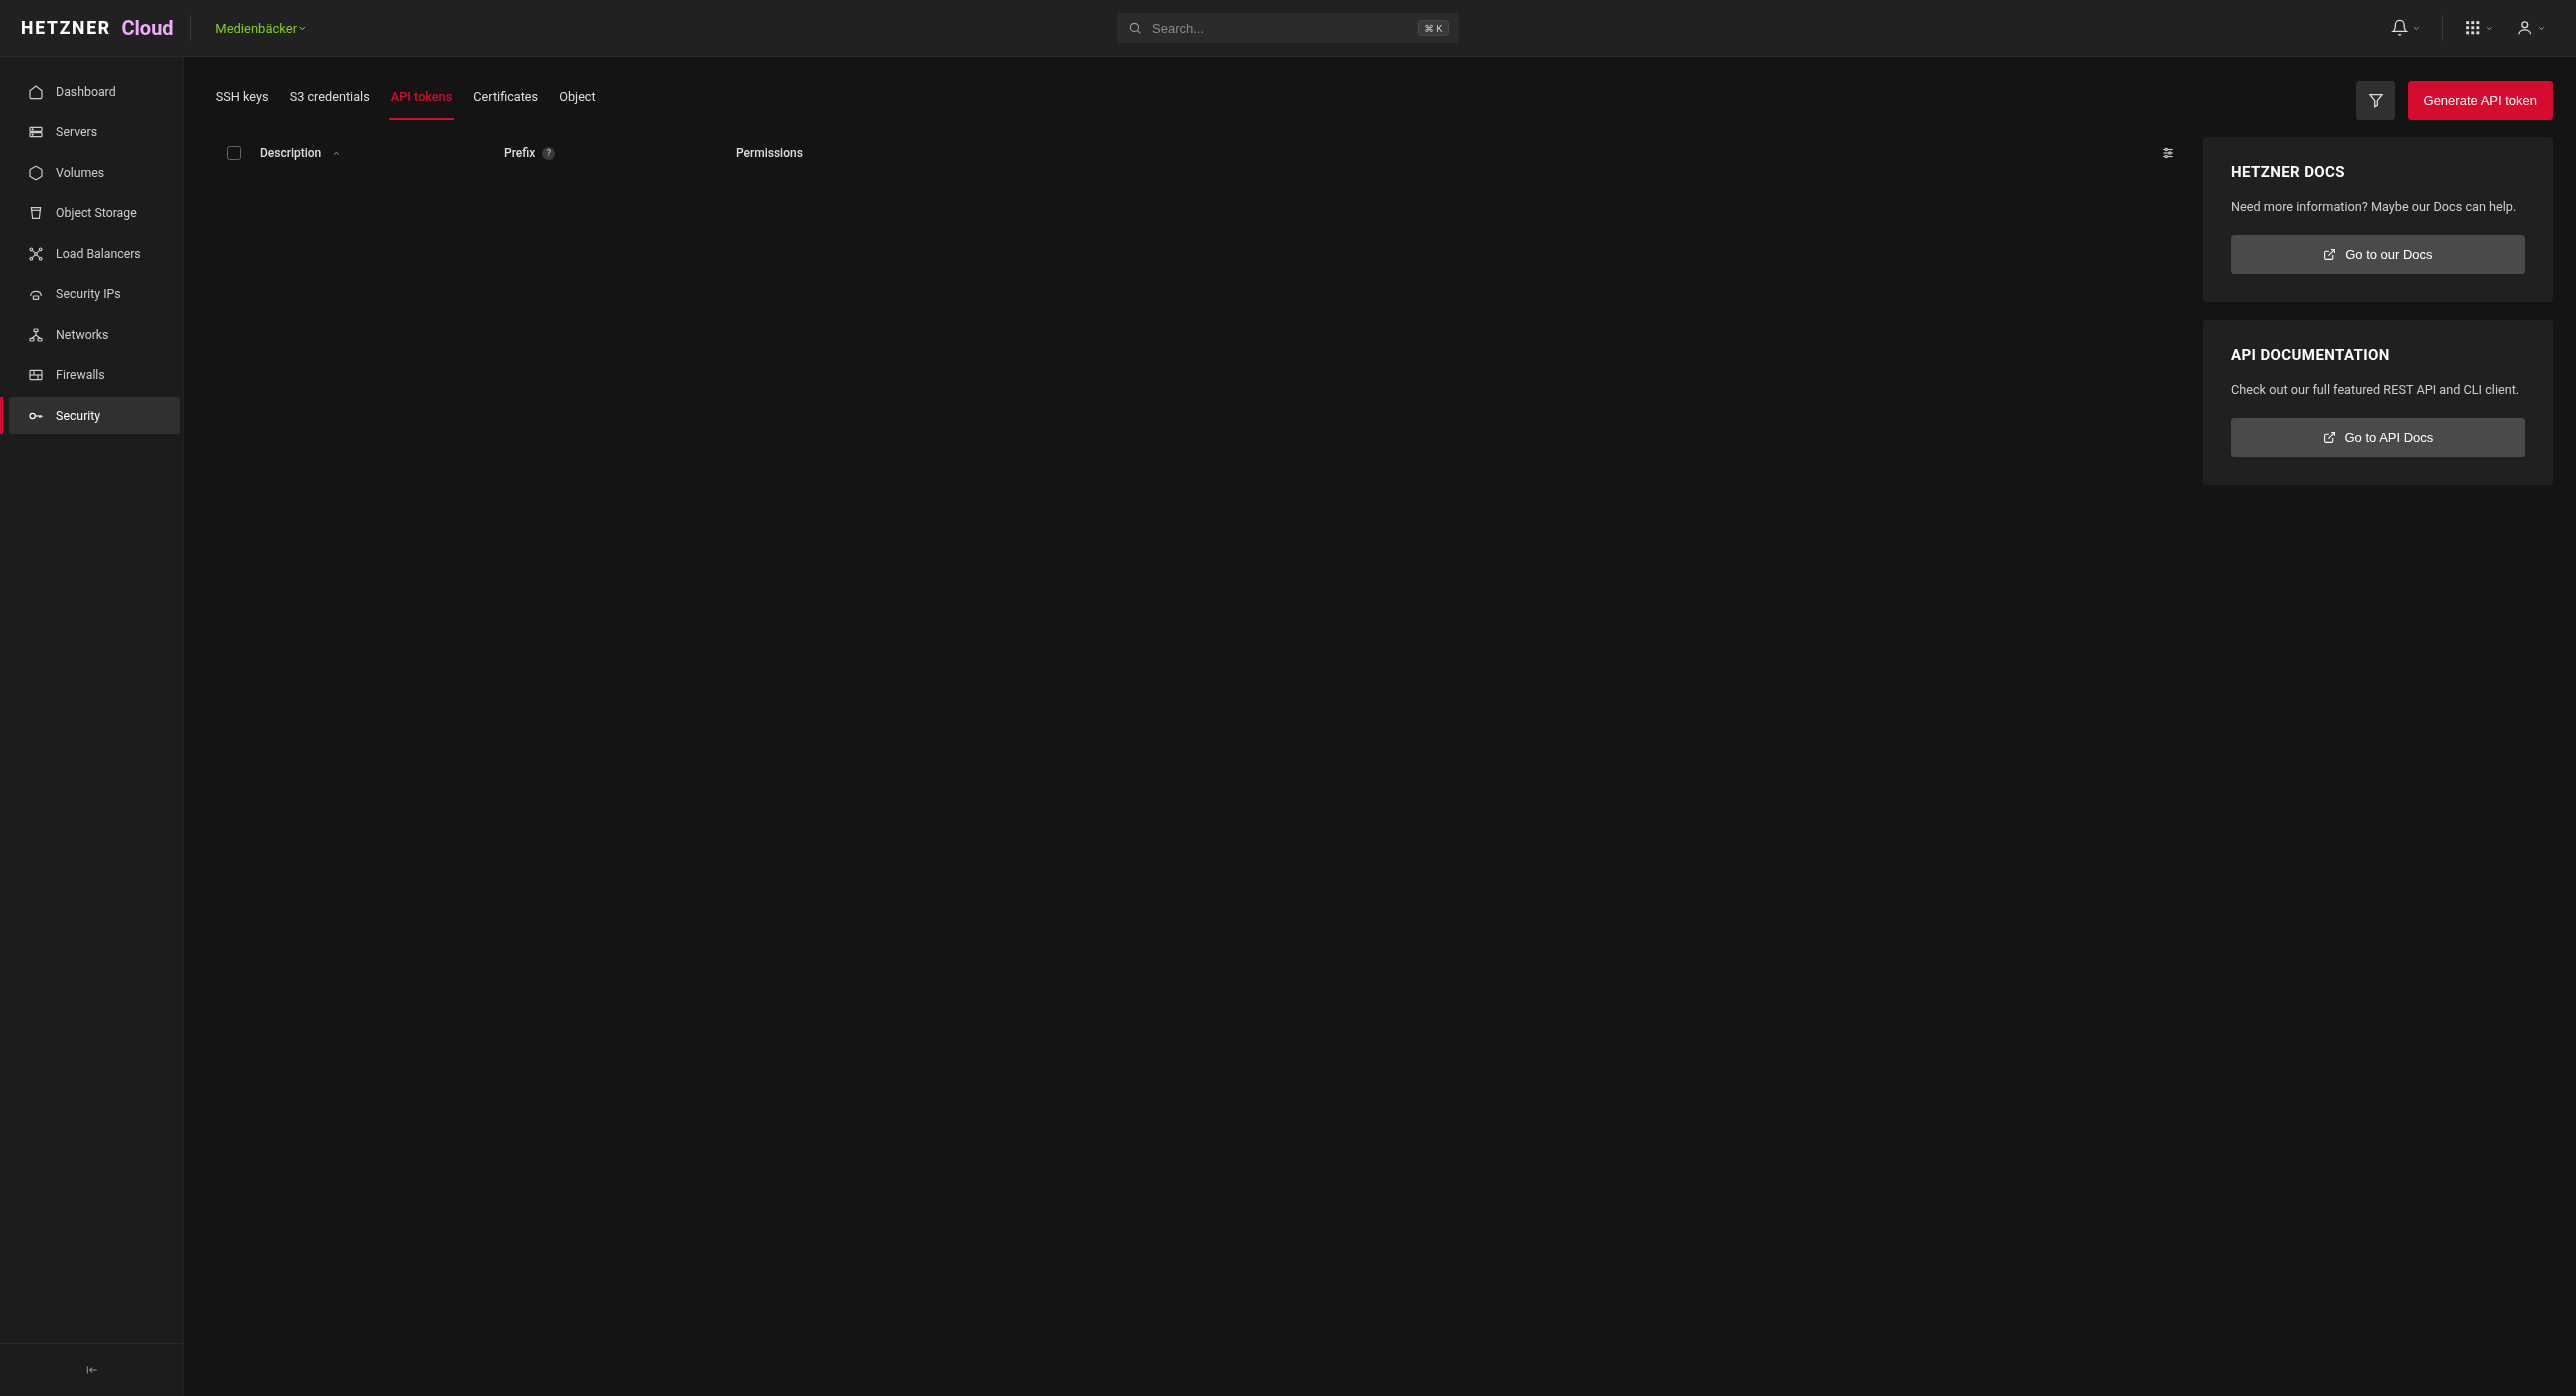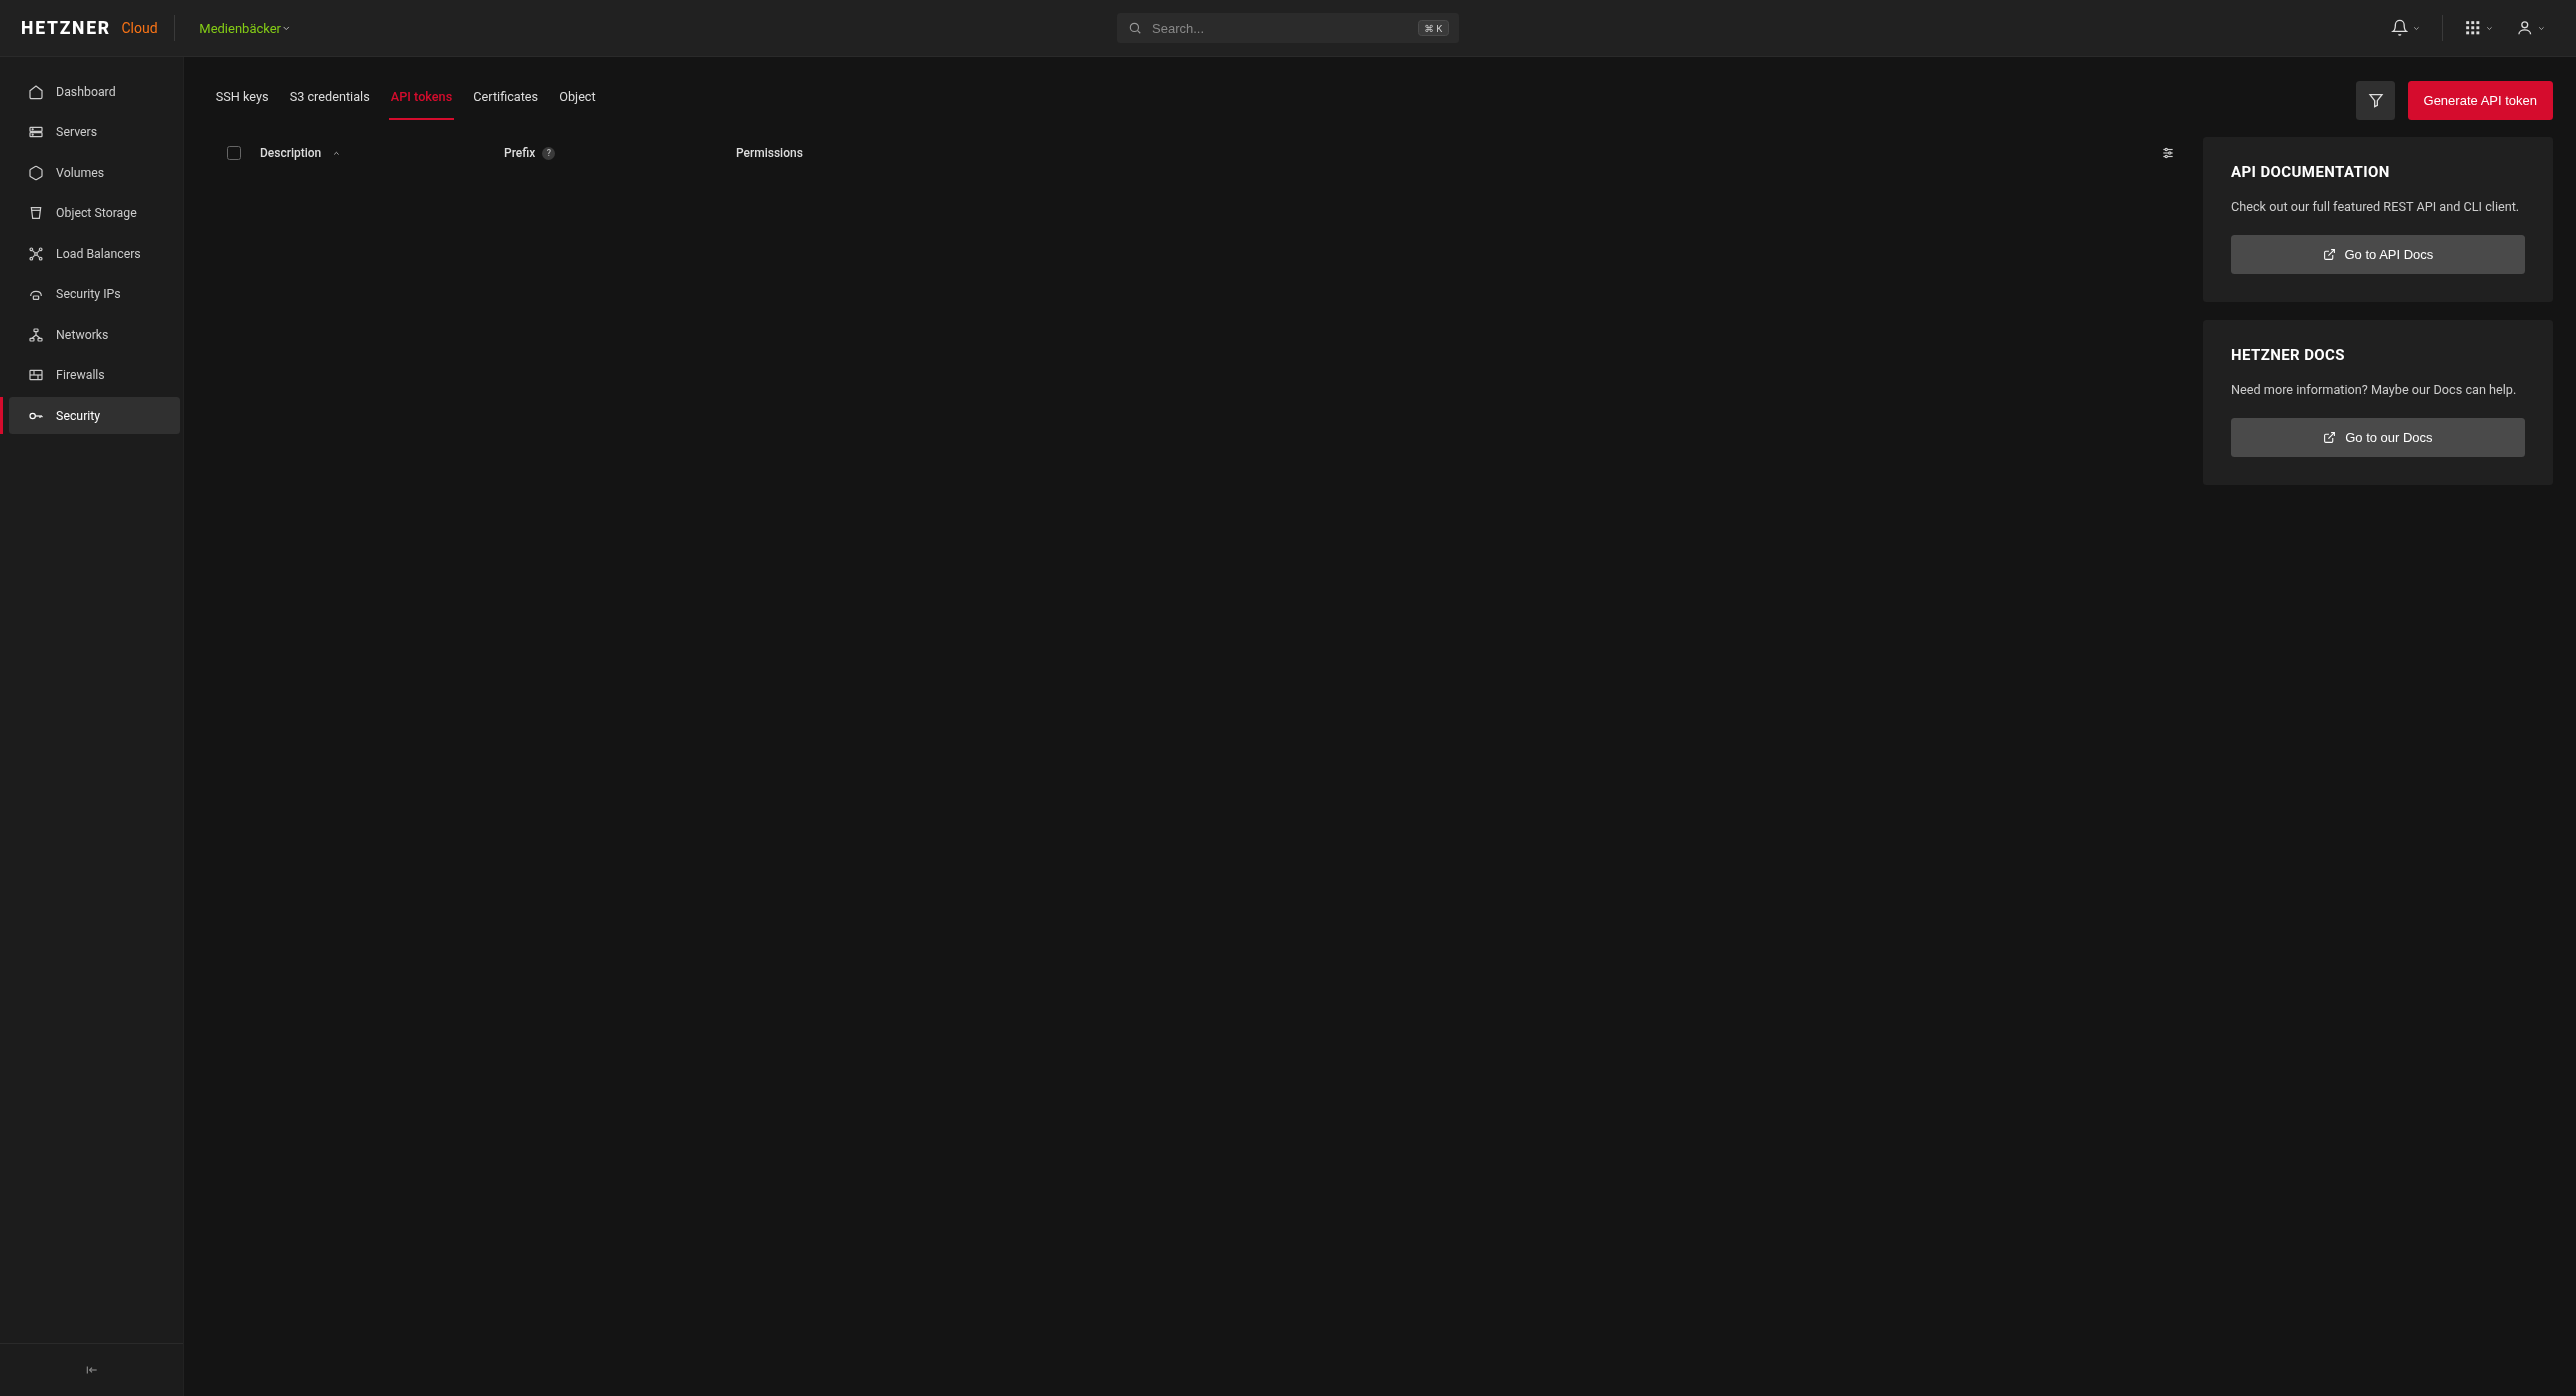--- a/index.html
+++ b/index.html
@@ -14,21 +14,21 @@
   .header {
     height: 57px;
     background: #212121;
     display: flex;
     align-items: center;
     padding: 0 21px;
     border-bottom: 0.9px solid #2a2a2a;
   }
   .logo-group { display:flex; align-items:center; gap:10.5px; }
   .logo-text { font-weight:800; letter-spacing:1.8px; font-size:17.5px; }
-  .logo-sub { font-size:14px; font-weight:400; color:#f97316; }
+  .logo-sub { font-size:20px; font-weight:700; color:#f0abfc; }
   .vsep { width:0.9px; height:26px; background:#3a3a3a; margin:0 16px; }
   .project-selector {
     display:flex; align-items:center; gap:0; cursor:pointer;
     padding:5.3px 8.8px; border-radius:3.5px; color:#84cc16; font-size:13px;
   }
   .search-wrap {
     margin-left:auto; margin-right:auto;
     position:absolute; left:50%; transform:translateX(-50%);
     width:342px;
   }
@@ -397,45 +397,45 @@
                 <circle cx="15" cy="12" r="2" fill="#141414"></circle>
                 <circle cx="9" cy="18" r="2" fill="#141414"></circle>
               </svg>
           </div>
         </div>
 
       </div>
 
       <div class="side-cards">
         <div class="card">
+          <h3>HETZNER DOCS</h3>
+          <p>Need more information? Maybe our Docs can help.</p>
+          <button class="card-btn">
+            <span>
+              <svg width="13" height="13" viewBox="0 0 24 24" fill="none" stroke="#fff" stroke-width="2">
+                  <path d="M18 13v6a2 2 0 0 1-2 2H5a2 2 0 0 1-2-2V8a2 2 0 0 1 2-2h6"></path>
+                  <polyline points="15 3 21 3 21 9"></polyline>
+                  <line x1="10" y1="14" x2="21" y2="3"></line>
+                </svg>
+            </span>
+            <span>Go to our Docs</span>
+          </button>
+        </div>
+
+        <div class="card">
           <h3>API DOCUMENTATION</h3>
           <p>Check out our full featured REST API and CLI client.</p>
           <button class="card-btn">
             <span>
               <svg width="13" height="13" viewBox="0 0 24 24" fill="none" stroke="#fff" stroke-width="2">
                   <path d="M18 13v6a2 2 0 0 1-2 2H5a2 2 0 0 1-2-2V8a2 2 0 0 1 2-2h6"></path>
                   <polyline points="15 3 21 3 21 9"></polyline>
                   <line x1="10" y1="14" x2="21" y2="3"></line>
                 </svg>
             </span>
             <span>Go to API Docs</span>
           </button>
         </div>
-
-        <div class="card">
-          <h3>HETZNER DOCS</h3>
-          <p>Need more information? Maybe our Docs can help.</p>
-          <button class="card-btn">
-            <span>
-              <svg width="13" height="13" viewBox="0 0 24 24" fill="none" stroke="#fff" stroke-width="2">
-                  <path d="M18 13v6a2 2 0 0 1-2 2H5a2 2 0 0 1-2-2V8a2 2 0 0 1 2-2h6"></path>
-                  <polyline points="15 3 21 3 21 9"></polyline>
-                  <line x1="10" y1="14" x2="21" y2="3"></line>
-                </svg>
-            </span>
-            <span>Go to our Docs</span>
-          </button>
-        </div>
       </div>
     </div>
   </div>
 </div>
 
 
 </body></html>

